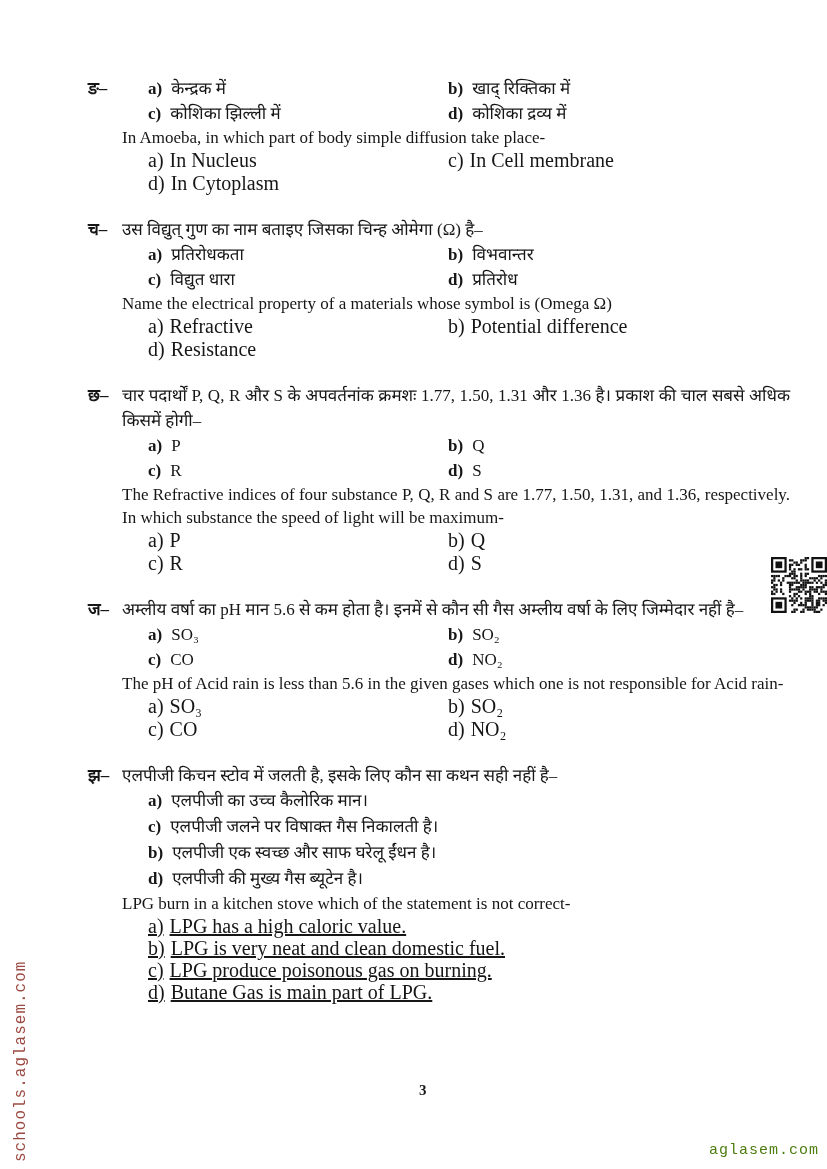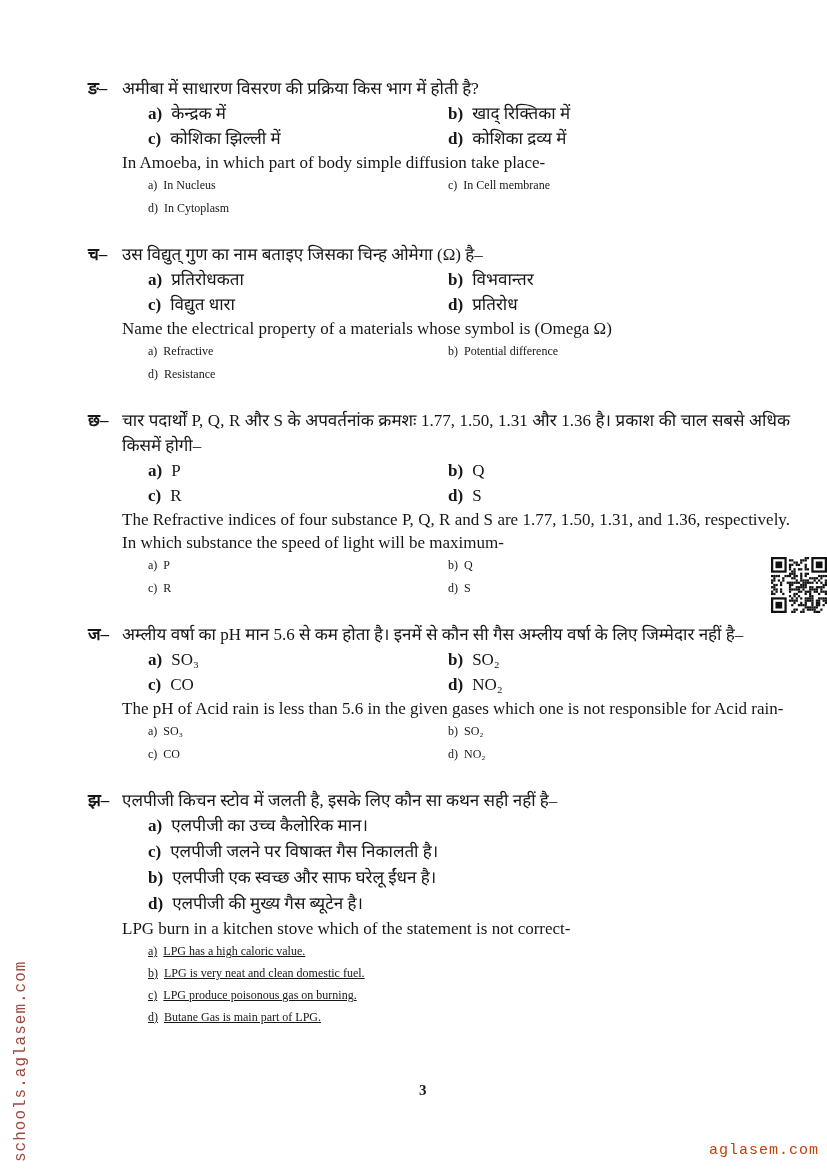--- a/index.html
+++ b/index.html
@@ -24,21 +24,21 @@
   }
   .qtext-hi {
     font-size:17px; line-height:25px;
     text-align:justify;
   }
   .opts { margin-left:26px; }
   .opts.two-col { display:grid; grid-template-columns:300px auto; }
   .opts.hi { font-size:17px; line-height:25px;margin-left:26px; }
   .opts.hi.single { line-height:26px; }
   .opts.hi .key { font-weight:700; margin-right:9px; }
-  .opts.en { font-size:12px; line-height:23px; }
+  .opts.en { font-size:20px; line-height:23px; }
   .opts.en.single { line-height:22px;text-decoration:underline; }
   .opts.en .key { margin-right:6px; }
   .qtext-en {
     font-size:17px; line-height:23px;
     text-align:justify;
   }
   .page-number {
     position:absolute; top:1082px; left:419px;
     font-weight:700; font-size:15px;
   }
@@ -47,34 +47,33 @@
     transform:rotate(-90deg); transform-origin:0 0;
     font-family:"Liberation Mono","DejaVu Sans Mono",monospace;
     font-size:16px; letter-spacing:1px;
     color:#9b4a42;
     white-space:nowrap;
   }
   .watermark-bottom {
     position:absolute; top:1142px; right:8px;
     font-family:"Liberation Mono","DejaVu Sans Mono",monospace;
     font-size:15px; letter-spacing:1px;
-    color:#c2410c;
+    color:#4d7c0f;
   }
   .qr { position:absolute; left:771px; top:557px; width:56px; height:56px; }
 </style>
 </head>
 <body>
 
 <div class="page">
   <div class="watermark-left">schools.aglasem.com</div>
 
   <div class="content" id="questions-container">
       <div class="q">
         <span class="qlabel">ङ–</span>
-        <div class="qtext-hi">अमीबा में साधारण विसरण की प्रक्रिया किस भाग में होती है?</div>
         <div class="opts hi two-col">
           <div class="opt"><span class="key">a)</span><span class="txt">केन्द्रक में</span></div>
           <div class="opt"><span class="key">b)</span><span class="txt">खाद् रिक्तिका में</span></div>
           <div class="opt"><span class="key">c)</span><span class="txt">कोशिका झिल्ली में</span></div>
           <div class="opt"><span class="key">d)</span><span class="txt">कोशिका द्रव्य में</span></div>
         </div>
         <div class="qtext-en">In Amoeba, in which part of body simple diffusion take place-</div>
         <div class="opts en two-col">
           <div class="opt"><span class="key">a)</span><span class="txt">In Nucleus</span></div>
           <div class="opt"><span class="key">c)</span><span class="txt">In Cell membrane</span></div>

